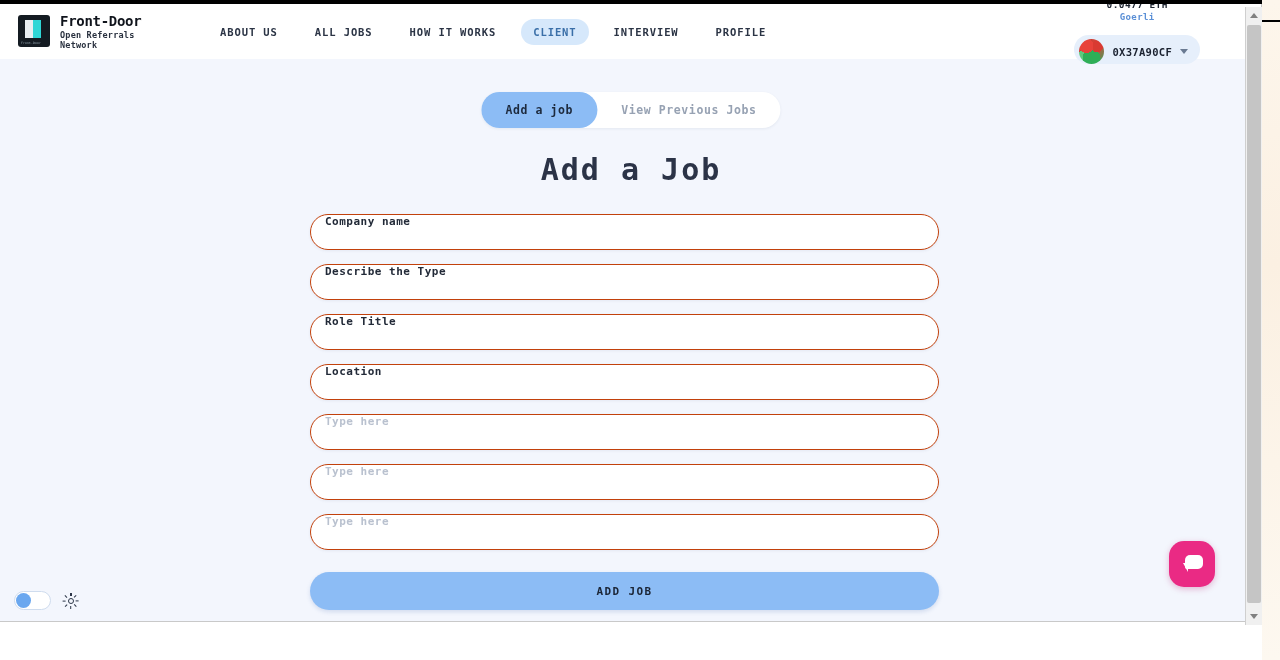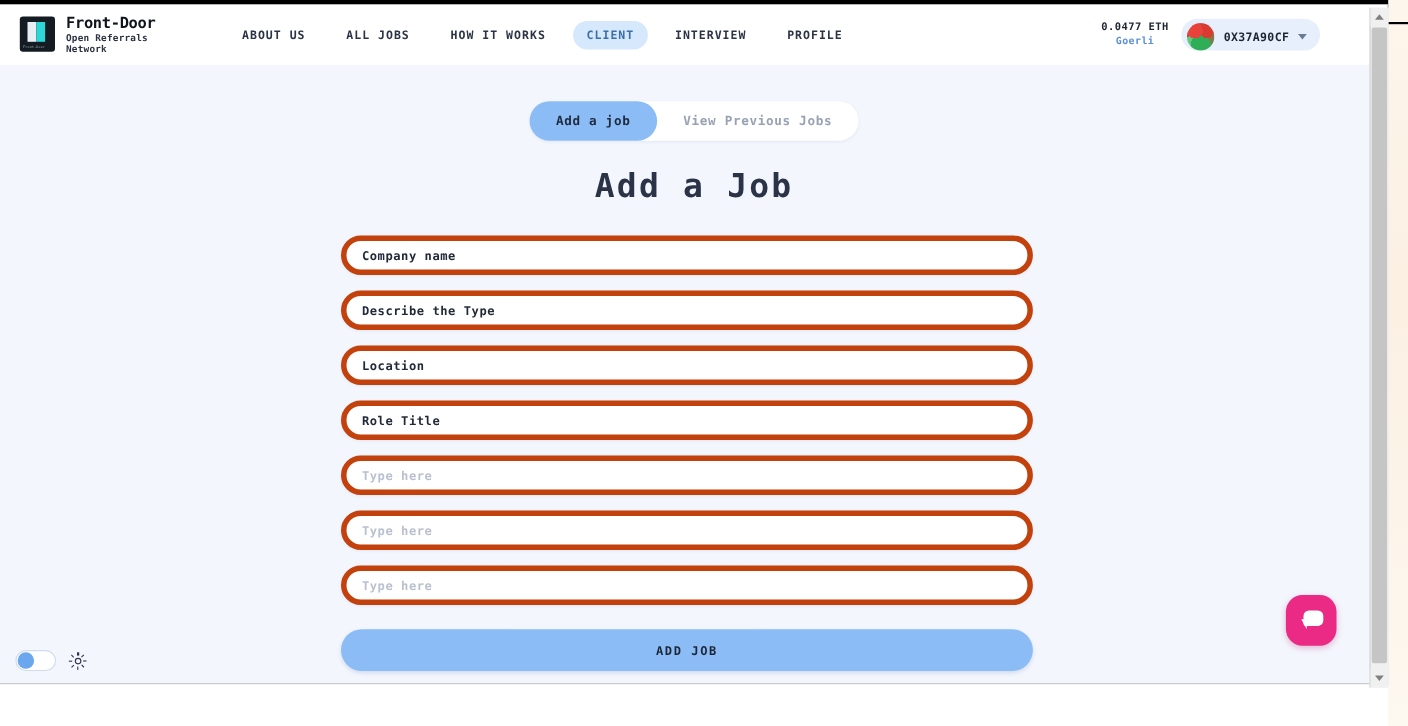--- a/index.html
+++ b/index.html
@@ -154,20 +154,21 @@
     background: #d6e8fb;
     color: #3a6fa8;
   }
 
   #wallet-area {
     margin-left: auto;
     margin-right: 62px;
     display: flex;
     align-items: center;
     gap: 12px;
+    flex-direction: column;
   }
   #wallet-balance-block { text-align: center; line-height: 1.35; }
   #wallet-balance {
     font-size: 9.5px;
     font-weight: bold;
     color: #1d2430;
     letter-spacing: .4px;
   }
   #wallet-network {
     font-size: 9px;
@@ -254,25 +255,24 @@
   #job-form {
     position: absolute;
     top: 155px;
     left: 310px;
     width: 629px;
   }
   .form-field {
     width: 629px;
     height: 36px;
     background: #ffffff;
-    border: 5px solid #c2410c;
+    border: 1px solid #c2410c;
     border-radius: 18px;
     box-shadow: 0 1px 3px rgba(40,60,110,.07);
     display: flex;
-    align-items: center;
     padding: 0 14px;
     margin-bottom: 14px;
     cursor: text;
   }
   .field-text {
     font-size: 11px;
     font-weight: bold;
     letter-spacing: .5px;
   }
   .field-text.filled { color: #222a38; }
@@ -434,25 +434,25 @@
 
       <div class="form-field">
         <span class="field-text filled">Company name</span>
       </div>
 
       <div class="form-field">
         <span class="field-text filled">Describe the Type</span>
       </div>
 
       <div class="form-field">
+        <span class="field-text filled">Role Title</span>
+      </div>
+
+      <div class="form-field">
         <span class="field-text filled">Location</span>
-      </div>
-
-      <div class="form-field">
-        <span class="field-text filled">Role Title</span>
       </div>
 
       <div class="form-field">
         <span class="field-text placeholder">Type here</span>
       </div>
 
       <div class="form-field">
         <span class="field-text placeholder">Type here</span>
       </div>
 

